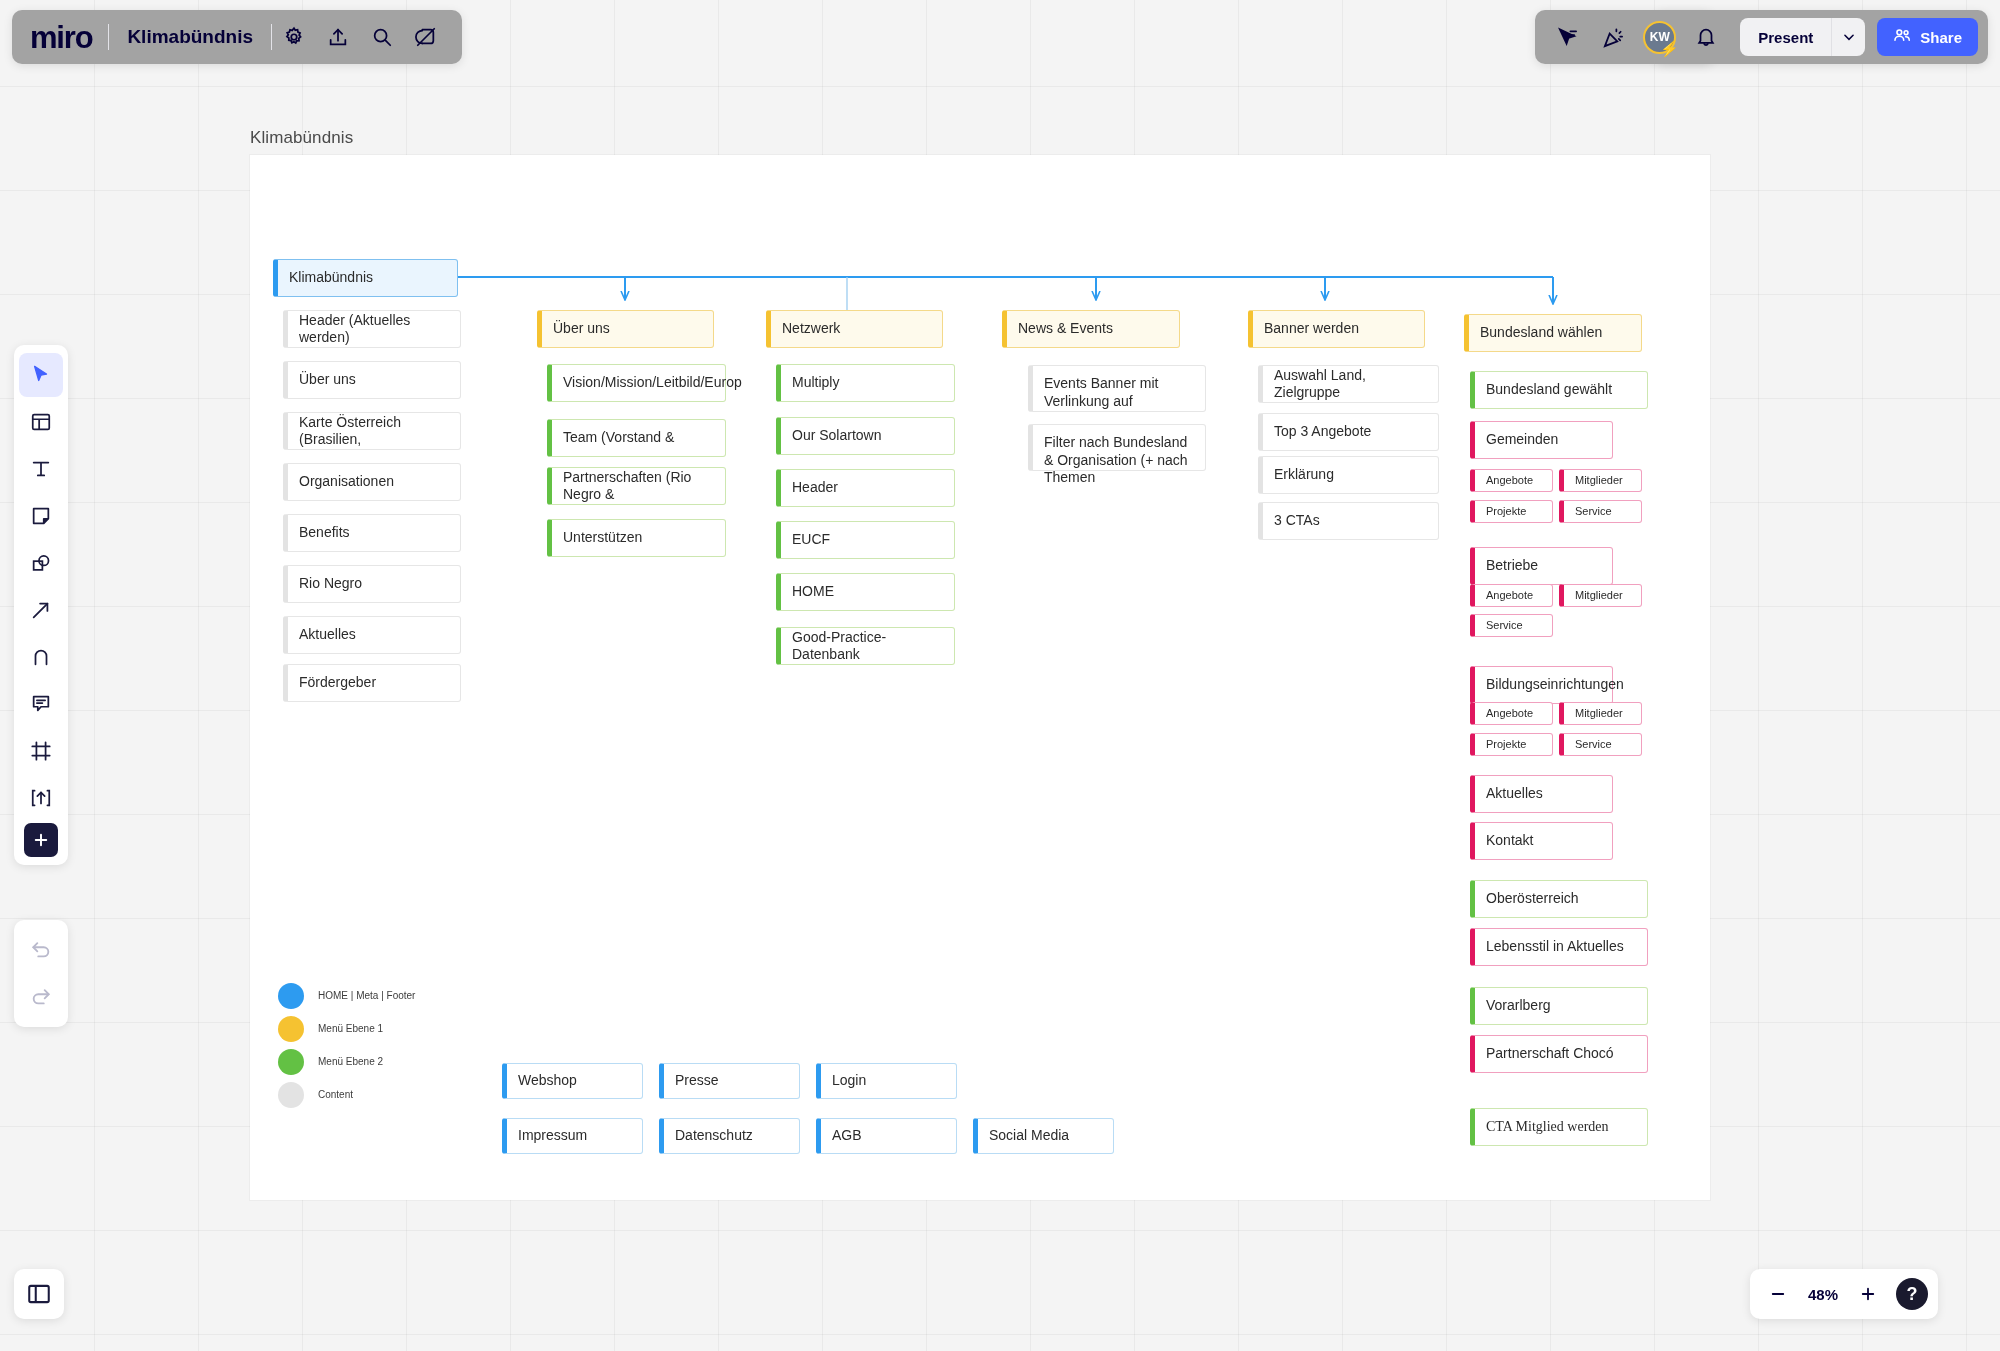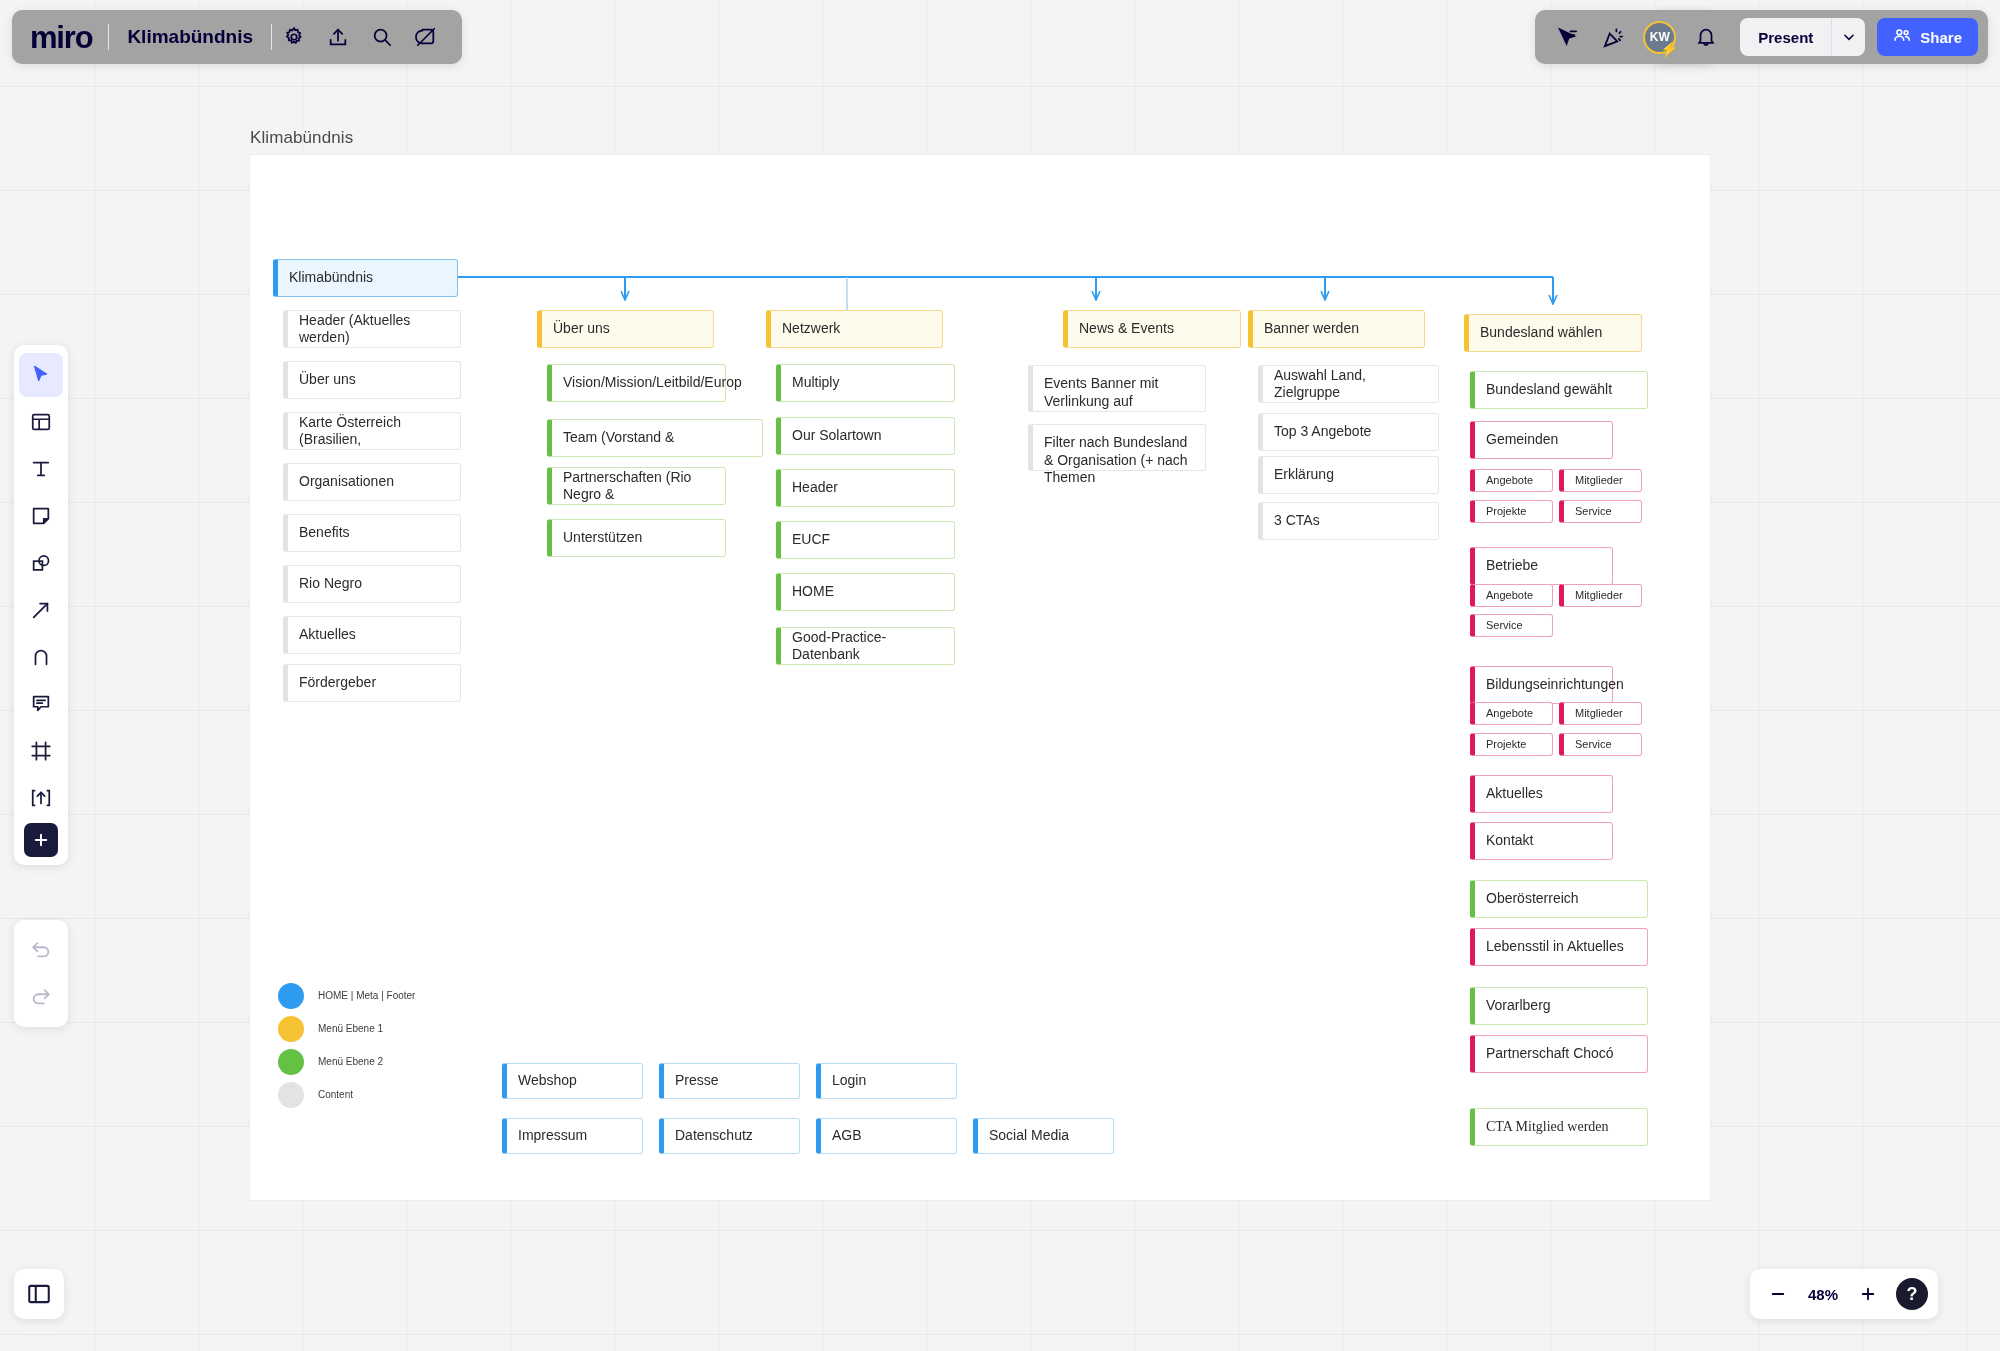--- a/index.html
+++ b/index.html
@@ -250,21 +250,21 @@
 <div class="node content" style="left:283px; top:664px; width:178px; height:38px;">
   <span>Fördergeber</span>
   </div>
 
 <div class="node menu1" style="left:537px; top:310px; width:177px; height:38px;">
   <span>Über uns</span>
   </div>
 <div class="node menu2" style="left:547px; top:364px; width:179px; height:38px;">
   <span>Vision/Mission/Leitbild/Europ</span>
   </div>
-<div class="node menu2" style="left:547px; top:419px; width:216px; height:38px;">
+<div class="node menu2" style="left:547px; top:419px; width:179px; height:38px;">
   <span>Team (Vorstand &amp;</span>
   </div>
 <div class="node menu2" style="left:547px; top:467px; width:179px; height:38px;">
   <span>Partnerschaften (Rio Negro &amp;</span>
   </div>
 <div class="node menu2" style="left:547px; top:519px; width:179px; height:38px;">
   <span>Unterstützen</span>
   </div>
 
 <div class="node menu1" style="left:766px; top:310px; width:177px; height:38px;">
@@ -282,21 +282,21 @@
 <div class="node menu2" style="left:776px; top:521px; width:179px; height:38px;">
   <span>EUCF</span>
   </div>
 <div class="node menu2" style="left:776px; top:573px; width:179px; height:38px;">
   <span>HOME</span>
   </div>
 <div class="node menu2" style="left:776px; top:627px; width:179px; height:38px;">
   <span>Good-Practice-Datenbank</span>
   </div>
 
-<div class="node menu1" style="left:1063px; top:310px; width:178px; height:38px;">
+<div class="node menu1" style="left:1002px; top:310px; width:178px; height:38px;">
   <span>News &amp; Events</span>
   </div>
 <div class="node content multiline" style="left:1028px; top:365px; width:178px; height:47px;">
   <span>Events Banner mit Verlinkung auf</span>
   </div>
 <div class="node content multiline" style="left:1028px; top:424px; width:178px; height:47px;">
   <span>Filter nach Bundesland &amp; Organisation (+ nach Themen</span>
   </div>
 
 <div class="node menu1" style="left:1248px; top:310px; width:177px; height:38px;">

